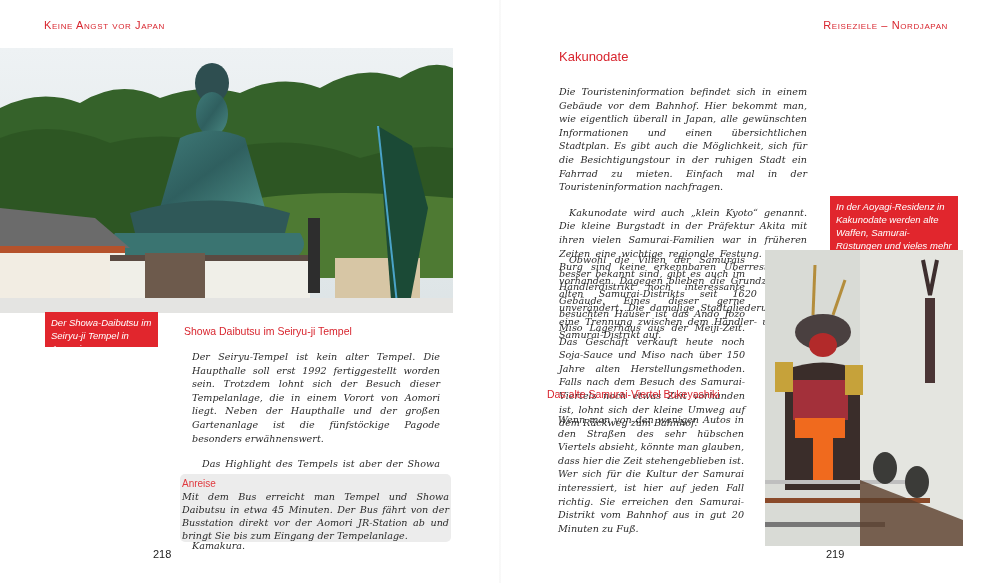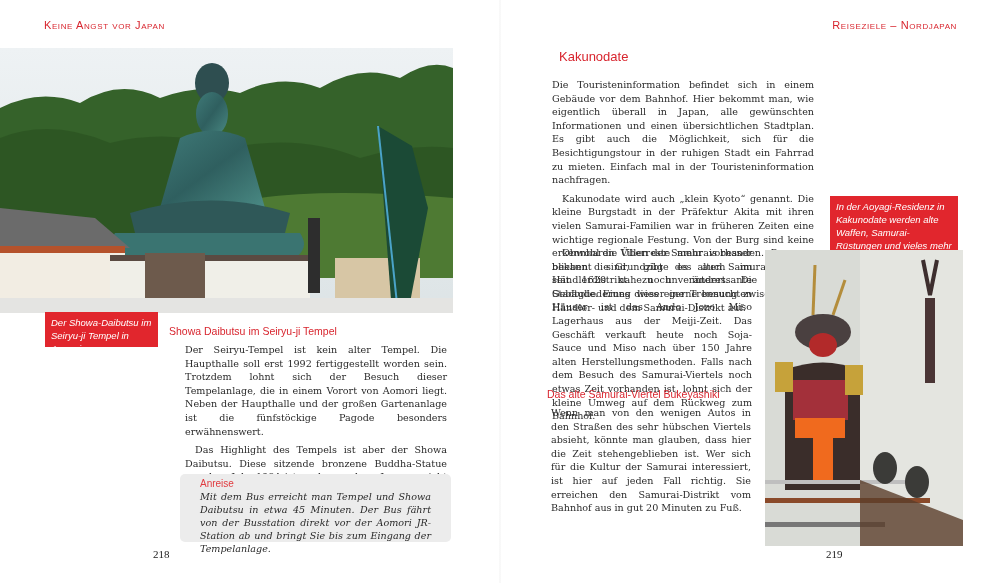--- a/index.html
+++ b/index.html
@@ -1,35 +1,35 @@
 <!DOCTYPE html>
 <html><head>
 <meta charset="utf-8">
 <style>
   html, body { margin:0; padding:0; }
   body { width:1000px; height:583px; position:relative; background:#ffffff; overflow:hidden; font-family:"DejaVu Serif", serif; }
   .spread-divider { position:absolute; left:499px; top:0; width:2px; height:583px; background:linear-gradient(90deg,#f2f2f2,#ffffff,#f2f2f2); }
   .running-head { position:absolute; top:19px; color:#d8252e; font-family:Liberation Sans, sans-serif; font-size:11px; letter-spacing:0.6px; font-variant:small-caps; }
   .rh-left { left:44px; }
-  .rh-right { right:43px; }
+  .rh-right { right:52px; }
   .photo { position:absolute; overflow:hidden; }
   .photo-left { left:0; top:48px; width:453px; height:265px; }
   .photo-right { left:765px; top:250px; width:198px; height:296px; }
   .caption { position:absolute; background:#e1262d; color:#fff; font-family:"Liberation Sans", sans-serif; font-style:italic; font-size:9.5px; line-height:13px; padding:4px 6px; box-sizing:border-box; }
   .caption-left { left:45px; top:312px; width:113px; height:35px; }
   .caption-right { left:830px; top:196px; width:128px; height:54px; }
   .subhead { position:absolute; color:#d8252e; font-family:"Liberation Sans", sans-serif; font-size:10.5px; }
   .section-title { position:absolute; left:547px; top:49px; color:#d8252e; font-family:"Liberation Sans", sans-serif; font-size:13px;margin-left:12px; }
   .body-text { position:absolute; font-size:9.6px; line-height:13.6px; color:#2a2a2a; text-align:justify; hyphens:auto; }
-  .body-text p { margin:5px; }
+  .body-text p { margin:12px;font-style:italic; }
   .body-text p.indent { text-indent:10px; }
-  .info-box { position:absolute; left:180px; top:474px; width:271px; height:68px; background:#ececec; border-radius:5px; padding:4px 20px; box-sizing:border-box; }
+  .info-box { position:absolute; left:180px; top:474px; width:271px; height:68px; background:#ececec; border-radius:5px; padding:4px 2px; box-sizing:border-box; }
   .info-title { color:#e03a3f; font-family:"Liberation Sans", sans-serif; font-size:10px; line-height:12px; }
   .info-text { font-style:italic; font-size:9.6px; line-height:13px; color:#2a2a2a; text-align:justify; }
-  .page-number { position:absolute; top:548px; font-family:Liberation Serif, serif; font-size:11px; color:#222;text-align:right; }
+  .page-number { position:absolute; top:548px; font-family:Liberation Sans, sans-serif; font-size:11px; color:#222;text-align:right; }
 </style>
 </head>
 <body>
 
 <div class="spread-divider"></div>
 
 <div class="running-head rh-left">Keine Angst vor Japan</div>
 
 <div class="photo photo-left">
   <svg width="453" height="265" viewBox="0 0 453 265">
@@ -65,21 +65,21 @@
     <rect x="335" y="210" width="85" height="40" fill="#d7c6a5"></rect>
 
     <path d="M378 78 L412 98 L428 160 L408 265 L392 265 Z" fill="#1b4a36"></path>
     <line x1="378" y1="78" x2="398" y2="265" stroke="#4aa3c8" stroke-width="2"></line>
     <rect x="0" y="250" width="453" height="15" fill="#e4e4e2"></rect>
   </svg>
 </div>
 
 <div class="caption caption-left">Der Showa-Daibutsu im Seiryu-ji Tempel in Aomori</div>
 
-<div class="subhead" style="left:169px; top:325px;">Showa Daibutsu im Seiryu-ji Tempel</div>
+<div class="subhead" style="left:184px; top:325px;">Showa Daibutsu im Seiryu-ji Tempel</div>
 
 <div class="body-text" style="left:180px; top:338px; width:272px;">
   <p>Der Seiryu-Tempel ist kein alter Tempel. Die Haupthalle soll erst 1992 fertiggestellt worden sein. Trotzdem lohnt sich der Besuch dieser Tempelanlage, die in einem Vorort von Aomori liegt. Neben der Haupthalle und der großen Gartenanlage ist die fünfstöckige Pagode besonders erwähnenswert.</p>
   <p class="indent">Das Highlight des Tempels ist aber der Showa Daibutsu. Diese sitzende bronzene Buddha-Statue aus dem Jahr 1984 ist auch manchem Japaner nicht bekannt und in vielen Reiseführern noch nicht erwähnt, obwohl sie mit 21,35 Metern höher ist als die bekannten Statuen in Nara und Kamakura.</p>
 </div>
 
 <div class="info-box">
   <div class="info-title">Anreise</div>
   <div class="info-text">Mit dem Bus erreicht man Tempel und Showa Daibutsu in etwa 45 Minuten. Der Bus fährt von der Busstation direkt vor der Aomori JR-Station ab und bringt Sie bis zum Eingang der Tempelanlage.</div>
 </div>

